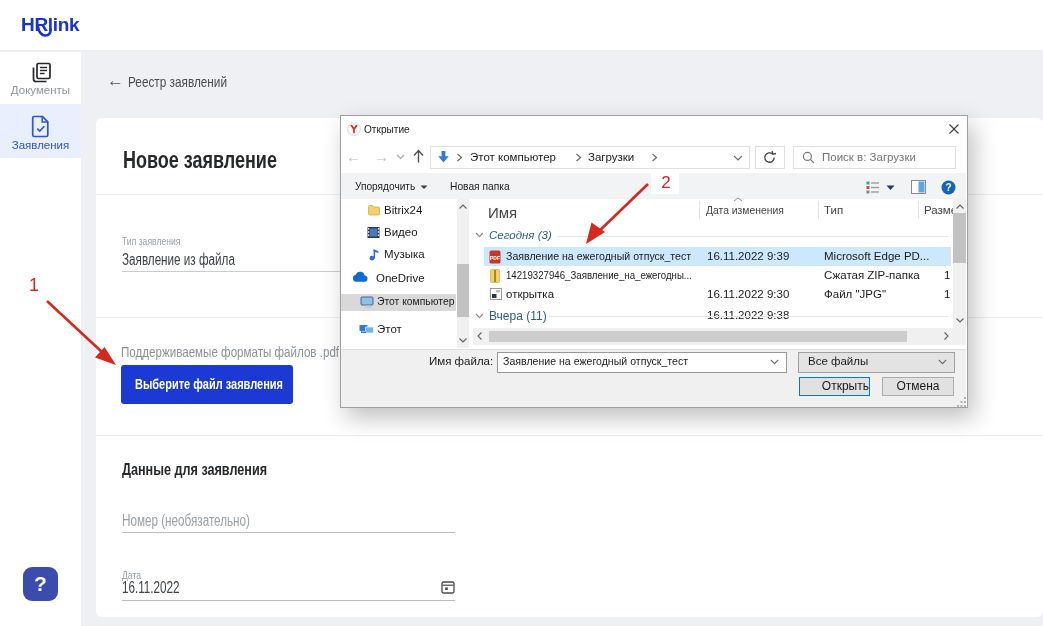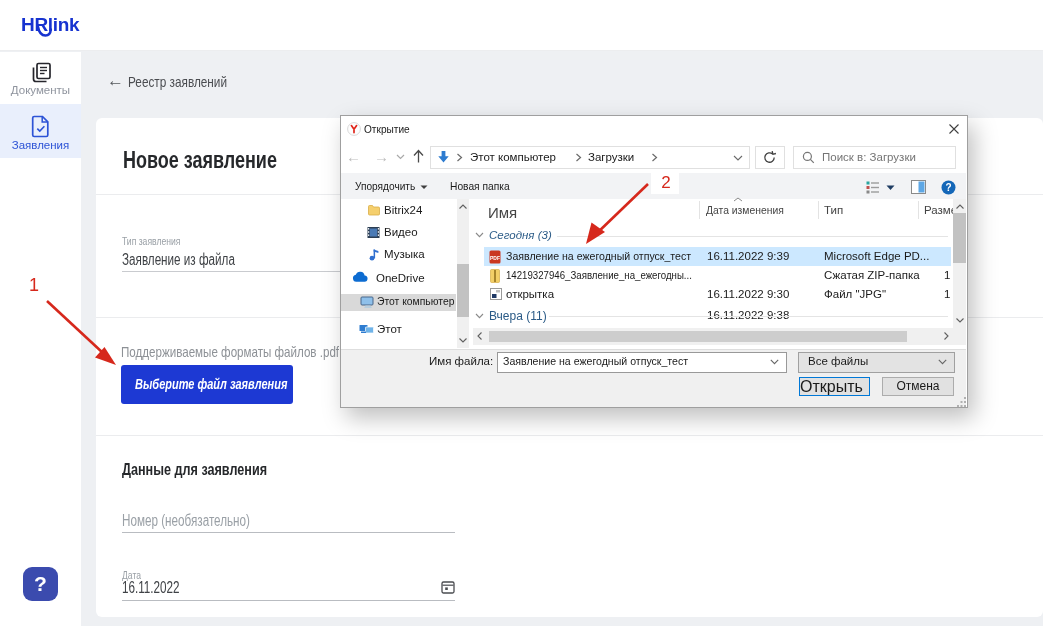--- a/index.html
+++ b/index.html
@@ -16,21 +16,21 @@
   #crumb { left:128px; top:73px; font-size:15px; color:#4a4c50; transform:scaleX(0.786); transform-origin:0 50%; }
   #crumbarrow { left:107px; top:71px; font-size:17px; color:#55585c; }
   #card { left:96px; top:118px; width:947px; height:499px; background:#fff; border-radius:6px; }
   .divider { left:96px; width:947px; height:1px; background:#ebecee; }
   #h1 { left:123px; top:147px; font-size:23px; font-weight:bold; color:#26282b; transform:scaleX(0.782); transform-origin:0 50%; }
   .lbl { font-size:11px; color:#9aa0a6; transform:scaleX(0.78); transform-origin:0 50%; }
   .val { font-size:16px; color:#3f4246; transform:scaleX(0.73); transform-origin:0 50%; }
   .fline { left:122px; width:333px; height:1px; background:#c9cbcf; }
   #fmt { left:121px; top:343px; font-size:15px; color:#8d9196; transform:scaleX(0.773); transform-origin:0 50%; }
   #btn { left:121px; top:365px; width:172px; height:39px; background:#1d39d3; border-radius:3px;
-         color:#fff; font-size:14px; font-weight:bold; line-height:39px;font-style:italic; }
+         color:#fff; font-size:14px; font-weight:bold; line-height:39px; }
   #h2 { left:122px; top:461px; font-size:16px; font-weight:bold; color:#26282b; transform:scaleX(0.788); transform-origin:0 50%; }
   #help { left:23px; top:567px; width:35px; height:34px; background:#3b4bae; border-radius:9px;
           color:#fff; font-size:21px; font-weight:bold; text-align:center; line-height:34px; }
 
   
   #dlg { left:340px; top:115px; width:628px; height:293px; background:#fff;
          border:1px solid #9f9f9f; box-shadow:6px 10px 22px rgba(0,0,0,0.25); }
   .d12 { font-size:11.5px; color:#1a1a1a; white-space:pre; }
   .dgray { font-size:11.5px; color:#757575; }
   #toolbar { left:341px; top:173px; width:625px; height:26px; background:#f2f3f5; }
@@ -291,21 +291,21 @@
   <div class="abs" style="left:497px; top:352px; width:290px; height:21px; background:#fff; border:1px solid #999;"></div>
   <div class="abs d12" style="left:503px; top:355px; transform:scaleX(0.92); transform-origin:0 50%;">Заявление на ежегодный отпуск_тест</div>
   <svg class="abs" style="left:770px; top:359px;" width="9" height="6" viewBox="0 0 9 6">
       <path d="M0.8 0.8 L4.5 4.6 L8.2 0.8" fill="none" stroke="#666" stroke-width="1.1"></path>
     </svg>
   <div class="abs" style="left:798px; top:352px; width:157px; height:21px; background:#e3e3e3; border:1px solid #a0a0a0;"></div>
   <div class="abs d12" style="left:808px; top:355px;">Все файлы</div>
   <svg class="abs" style="left:938px; top:359px;" width="9" height="6" viewBox="0 0 9 6">
       <path d="M0.8 0.8 L4.5 4.6 L8.2 0.8" fill="none" stroke="#666" stroke-width="1.1"></path>
     </svg>
-  <div class="abs" style="left:799px; top:377px; width:71px; height:19px; background:#e1e1e1; border:1px solid #0078d7; text-align:left; font-size:16px; color:#1a1a1a; line-height:17px;">Открыть</div>
+  <div class="abs" style="left:799px; top:377px; width:71px; height:19px; background:#e1e1e1; border:1px solid #0078d7; text-align:right; font-size:12px; color:#1a1a1a; line-height:17px;">Открыть</div>
   <div class="abs" style="left:882px; top:377px; width:72px; height:19px; background:#e1e1e1; border:1px solid #acacac; text-align:center; font-size:12px; color:#1a1a1a; line-height:17px;">Отмена</div>
   <svg class="abs" style="left:957px; top:397px;" width="10" height="10" viewBox="0 0 10 10">
     <g fill="#b0b0b0">
         <rect x="7" y="0" width="2" height="2"></rect>
         <rect x="7" y="4" width="2" height="2"></rect>
         <rect x="7" y="8" width="2" height="2"></rect>
         <rect x="3.5" y="4" width="2" height="2"></rect>
         <rect x="3.5" y="8" width="2" height="2"></rect>
         <rect x="0" y="8" width="2" height="2"></rect>
       </g>

